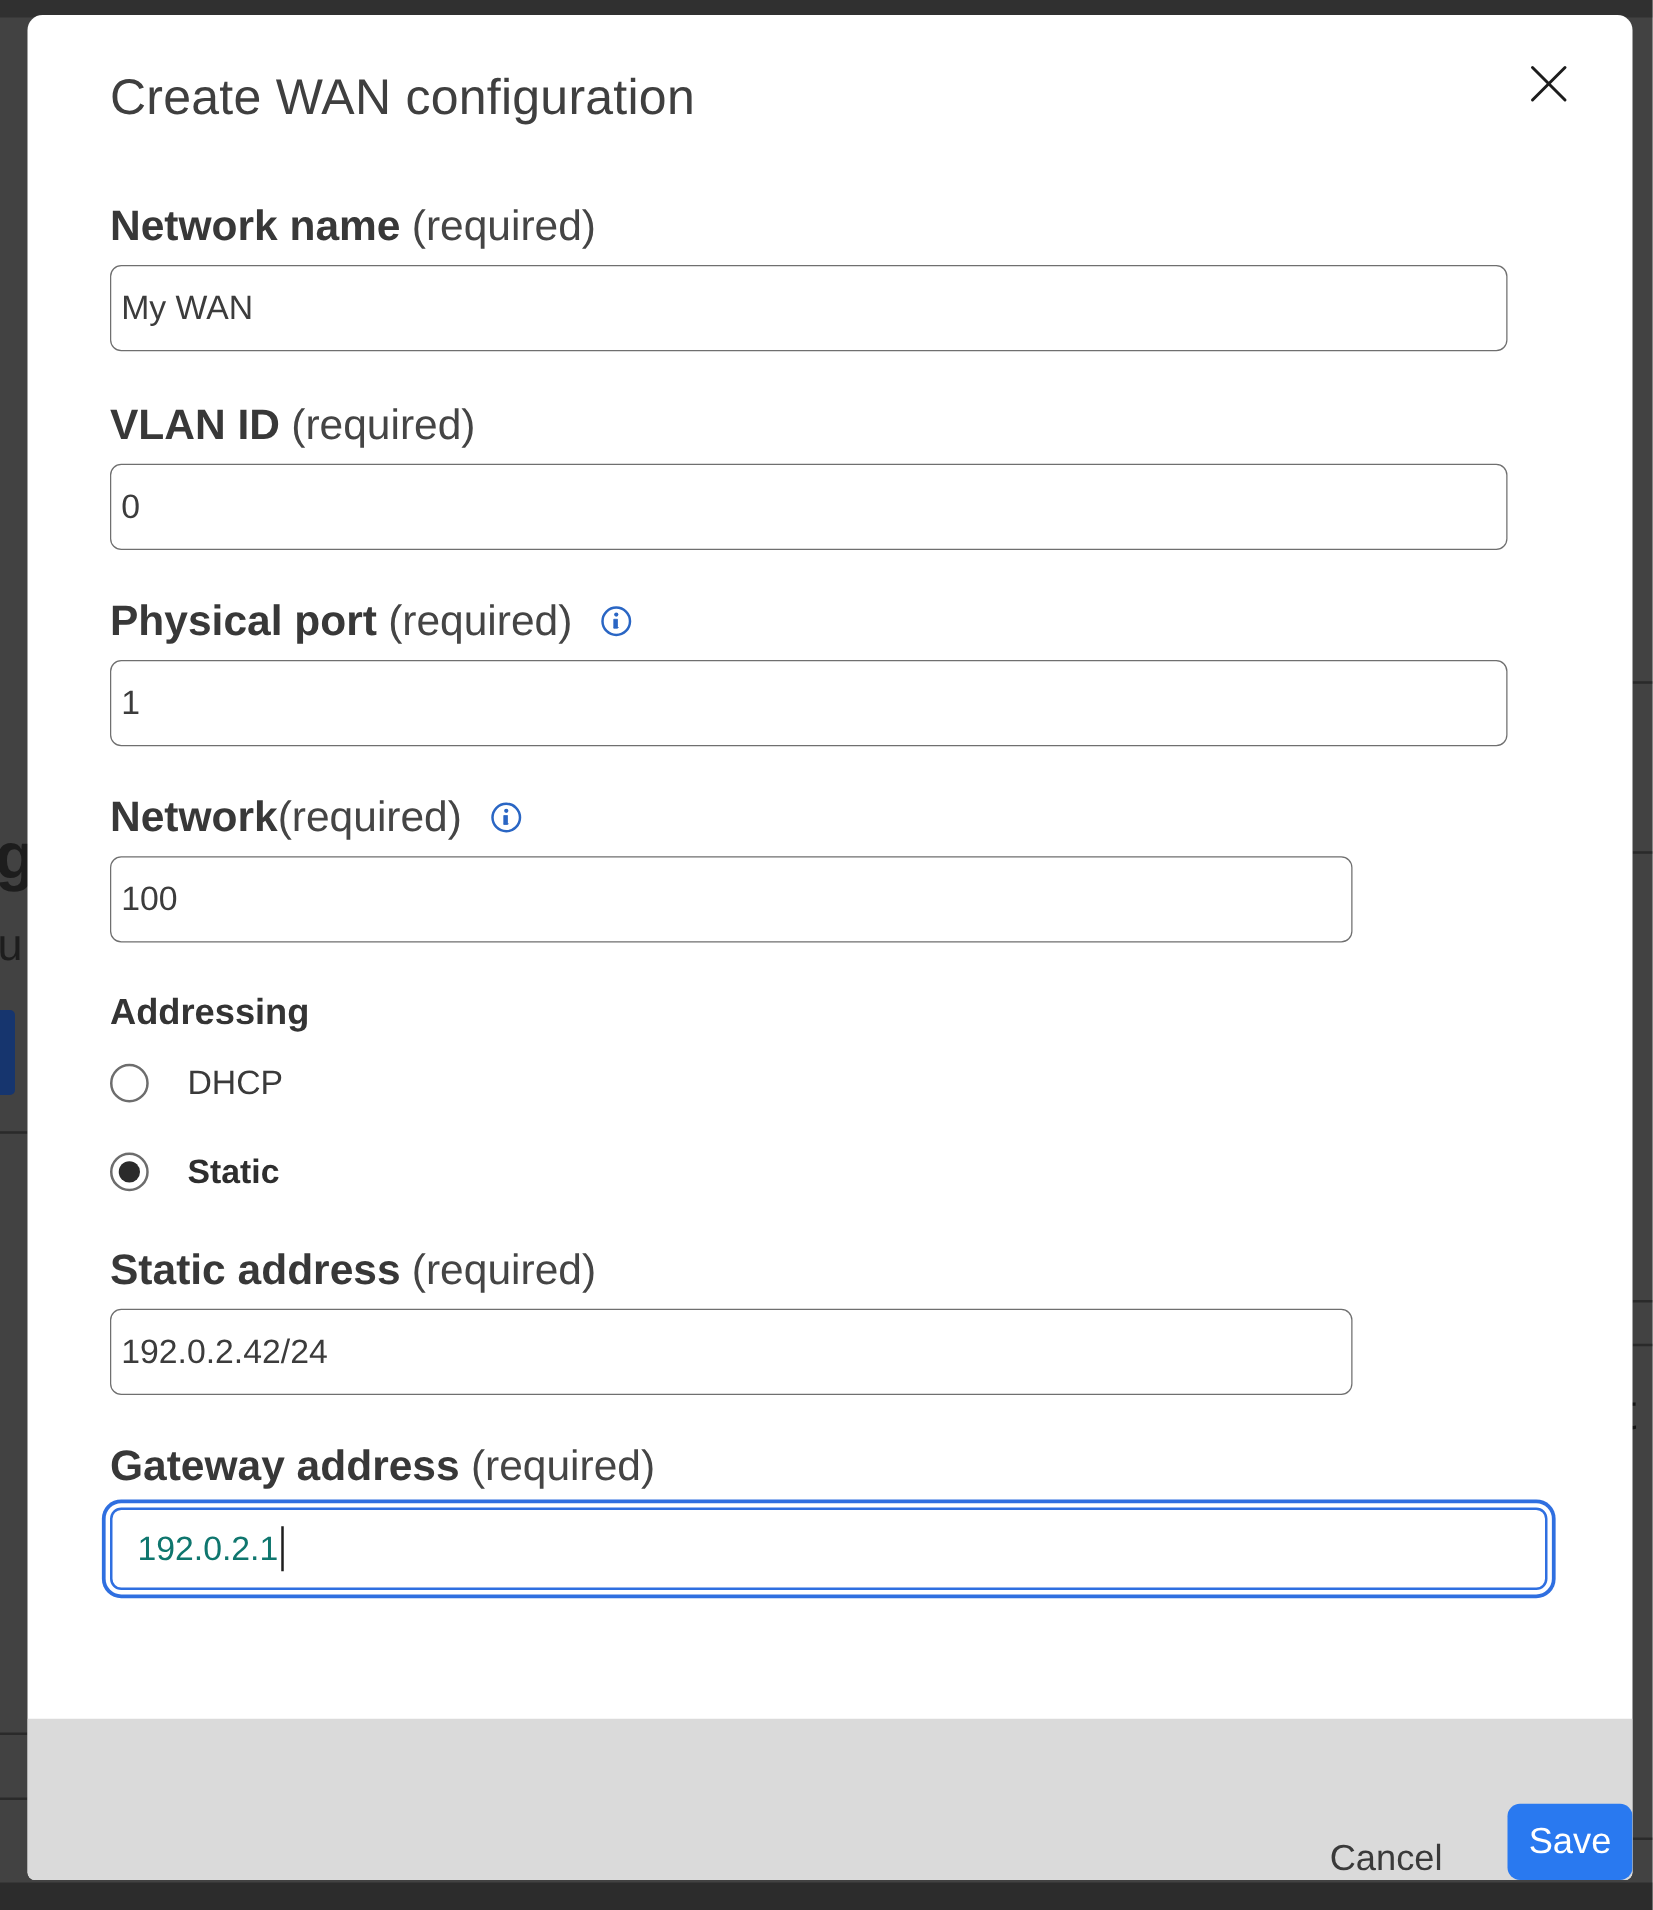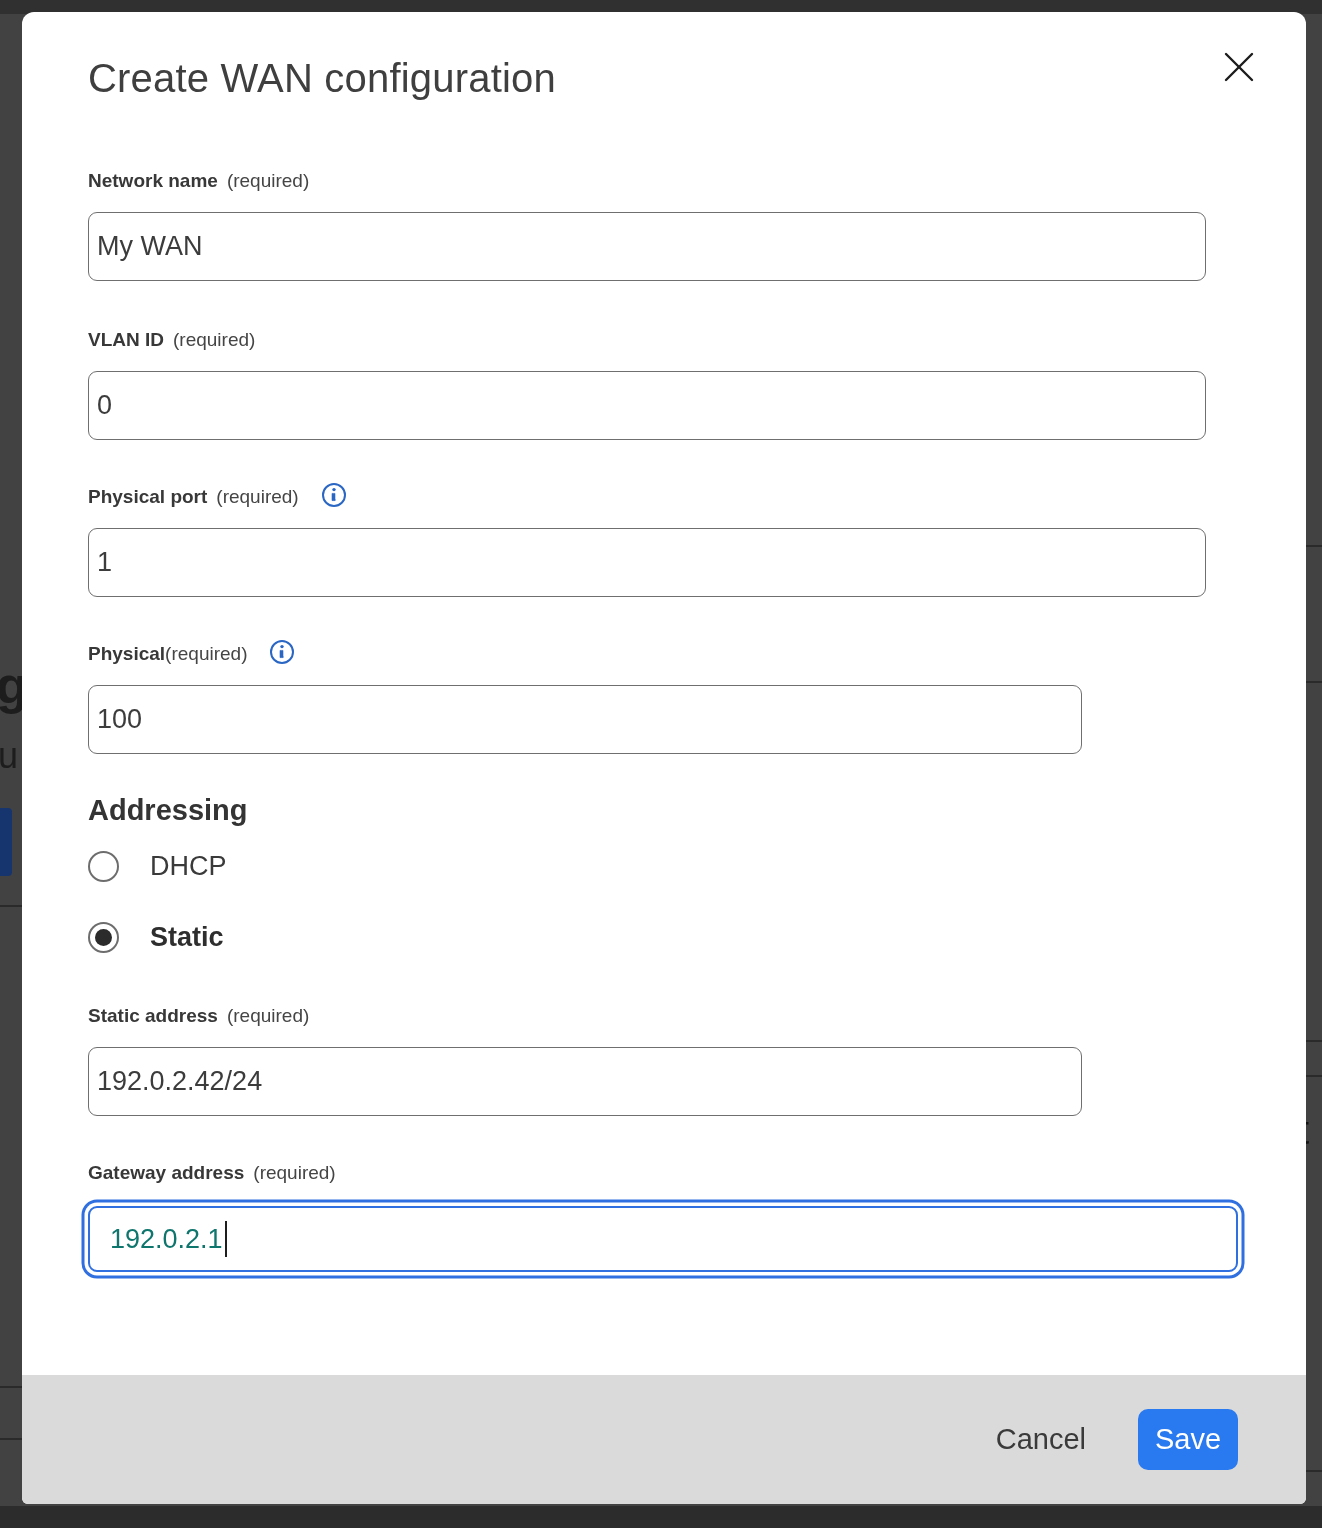--- a/index.html
+++ b/index.html
@@ -48,21 +48,21 @@
     line-height: 48px; letter-spacing: 0.2px;
   }
 
   .close-btn {
     position: absolute; top: 34px; right: 46px;
     width: 42px; height: 42px;
     display: flex; align-items: center; justify-content: center;
     cursor: pointer; background: none; border: none;
   }
 
-  .field-label { display: flex; align-items: flex-start; font-size: 19px; line-height: 30px; }
+  .field-label { display: flex; align-items: center; font-size: 34px; line-height: 30px; }
   .label-strong { font-weight: bold; color: #383838; }
   .label-required { font-weight: 400; color: #454545; margin-left: 9px; }
   .label-required.no-gap { margin-left: 0; }
 
   .info-icon { margin-left: 22px; width: 26px; height: 26px; display: inline-flex; cursor: pointer; }
 
   .tinput {
     display: block;
     height: 69px;
     border: 1.5px solid #6f6f6f;
@@ -105,22 +105,22 @@
     padding: 0 20px;
     background: #fff;
   }
   .caret { display: inline-block; width: 2.5px; height: 36px; background: #1e1e1e; margin-left: 2px; }
 
   
   .modal-footer {
     position: absolute; left: 0; bottom: 0;
     width: 100%; height: 129px;
     background: #dadada;
-    display: flex; align-items: center; justify-content: flex-end;
-    padding-right: 68px; gap: 52px;
+    display: flex; align-items: flex-end; justify-content: flex-end;
+    gap: 52px;
   }
   .cancel-btn {
     background: none; border: none; cursor: pointer;
     font-family: "Liberation Sans", sans-serif;
     font-size: 29px; color: #3a3a3a;
   }
   .save-btn {
     width: 100px; height: 61px;
     background: #2979f0; border: none; border-radius: 10px;
     font-family: "Liberation Sans", sans-serif;
@@ -180,21 +180,21 @@
         <svg width="26" height="26" viewBox="0 0 26 26">
           <circle cx="13" cy="13" r="11" fill="none" stroke="#2a66c4" stroke-width="2"></circle>
           <circle cx="13" cy="7.6" r="1.7" fill="#2a66c4"></circle>
           <path d="M11 11.4 h3 v7.2 h-3 z M11 18 h4" fill="#2a66c4" stroke="#2a66c4" stroke-width="0.6"></path>
         </svg>
       </span>
     </div>
     <input class="tinput w-narrow mt-input" type="text" value="1" style="">
 
     <div class="field-label mt-label">
-      <span class="label-strong">Physical</span>
+      <span class="label-strong">Network</span>
       <span class="label-required no-gap">(required)</span>
       <span class="info-icon">
         <svg width="26" height="26" viewBox="0 0 26 26">
           <circle cx="13" cy="13" r="11" fill="none" stroke="#2a66c4" stroke-width="2"></circle>
           <circle cx="13" cy="7.6" r="1.7" fill="#2a66c4"></circle>
           <path d="M11 11.4 h3 v7.2 h-3 z M11 18 h4" fill="#2a66c4" stroke="#2a66c4" stroke-width="0.6"></path>
         </svg>
       </span>
     </div>
     <input class="tinput w-wide mt-input" type="text" value="100" style="">

